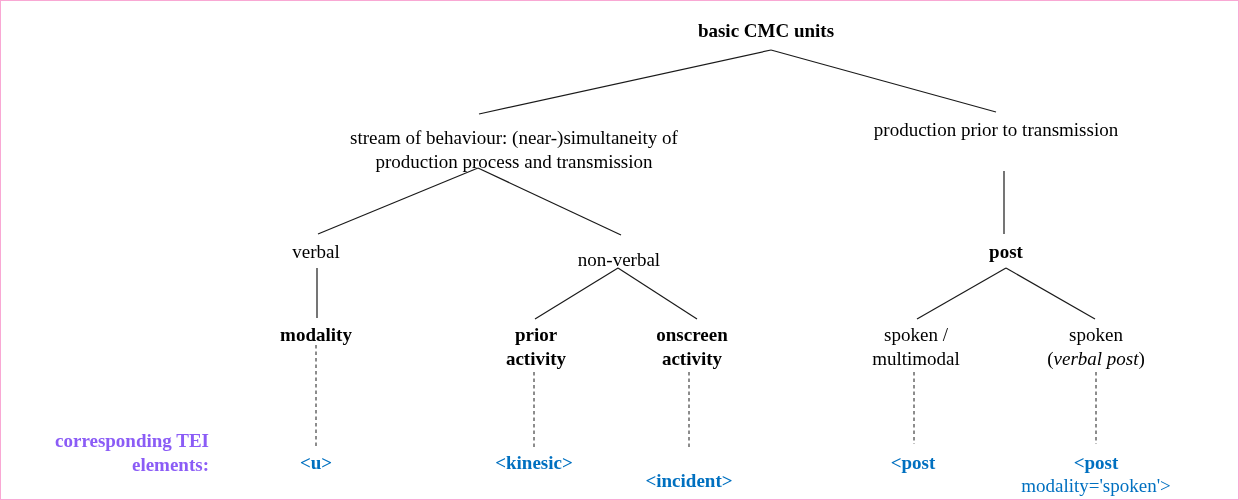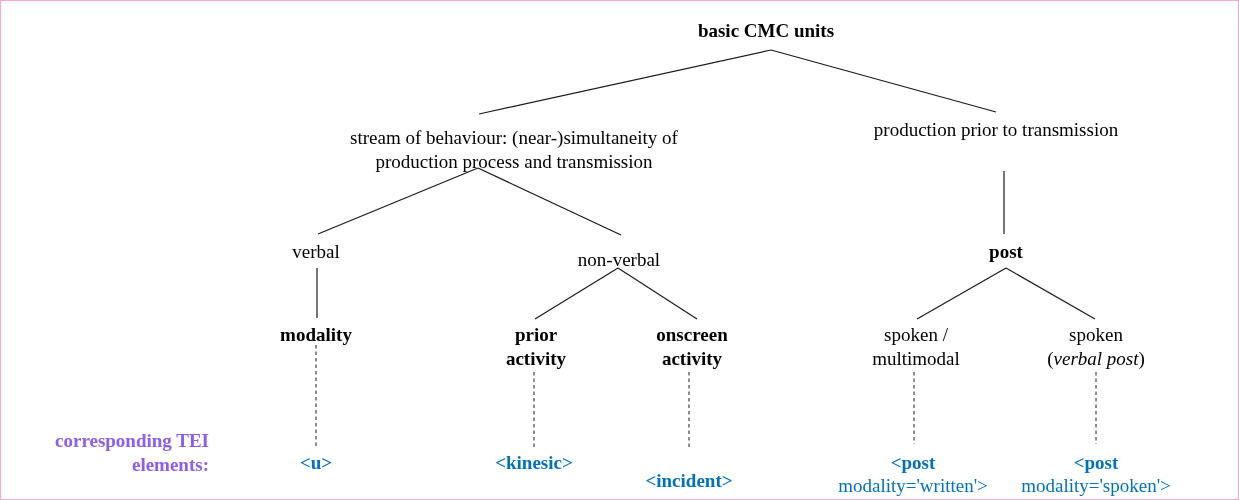--- a/index.html
+++ b/index.html
@@ -108,21 +108,20 @@
     <div>corresponding TEI</div>
     <div>elements:</div>
   </div>
 
   <div class="node tei-el" style="left:315px; top:450px;">&lt;u&gt;</div>
   <div class="node tei-el" style="left:533px; top:450px;text-align:center;">&lt;kinesic&gt;</div>
   <div class="node tei-el" style="left:688px; top:450px;margin-top:18px;">&lt;incident&gt;</div>
 
   <div class="node tei-el" style="left:912px; top:450px; line-height:23px;">
     <div>&lt;post</div>
-    <div class="attr-line">modality='written'&gt;</div>
   </div>
 
   <div class="node tei-el" style="left:1095px; top:450px; line-height:23px;">
     <div>&lt;post</div>
     <div class="attr-line">modality='spoken'&gt;</div>
   </div>
 
 </div>
 
 </body></html>

